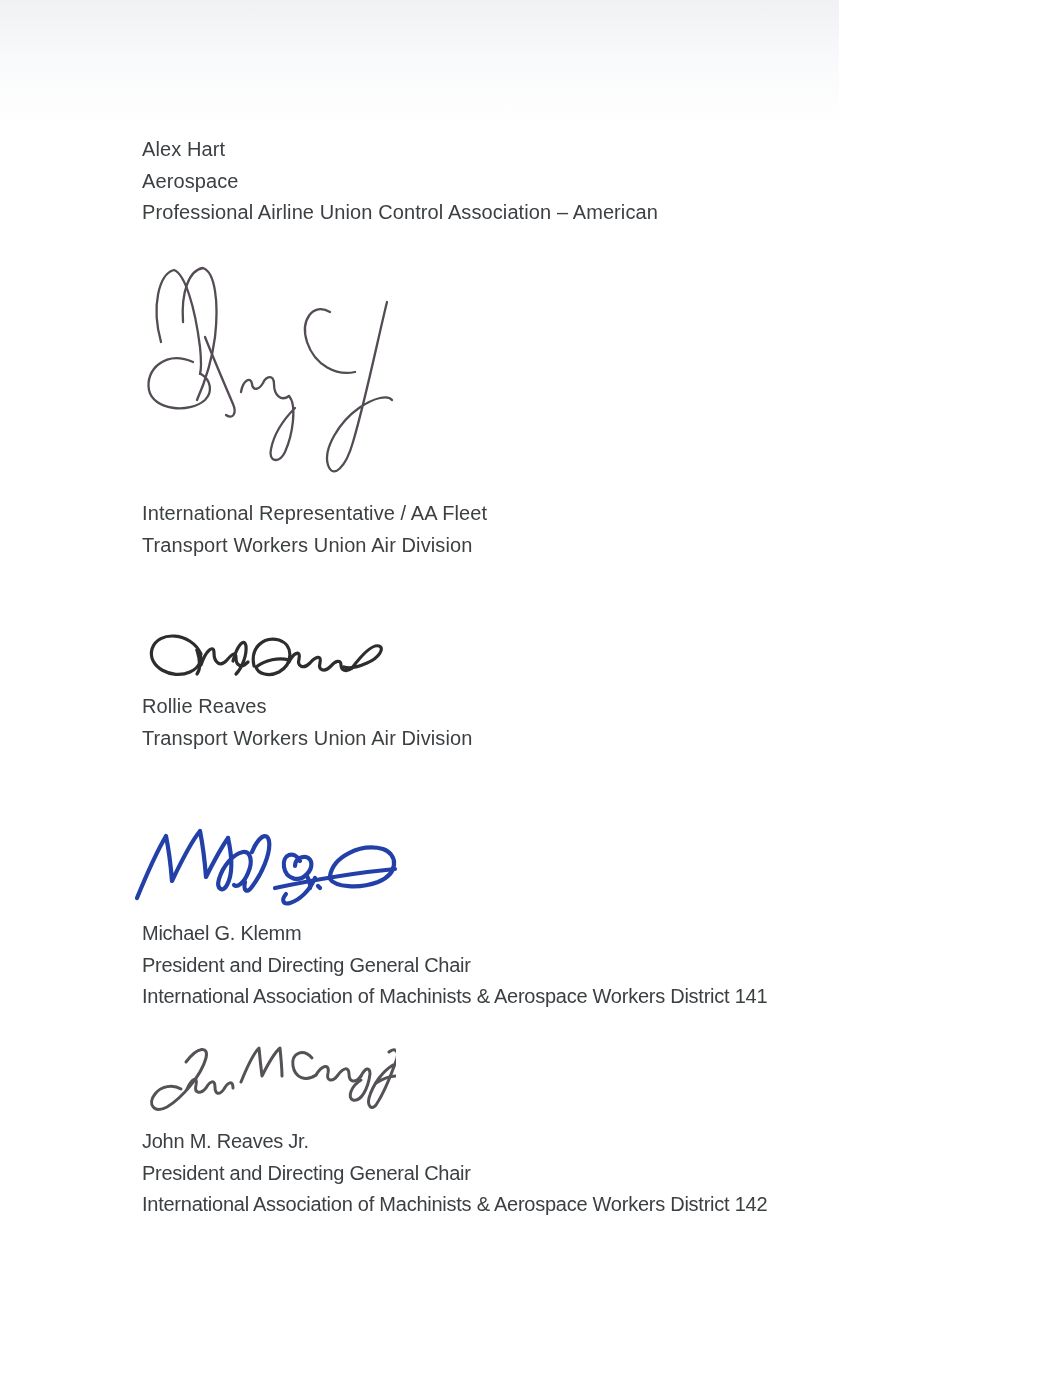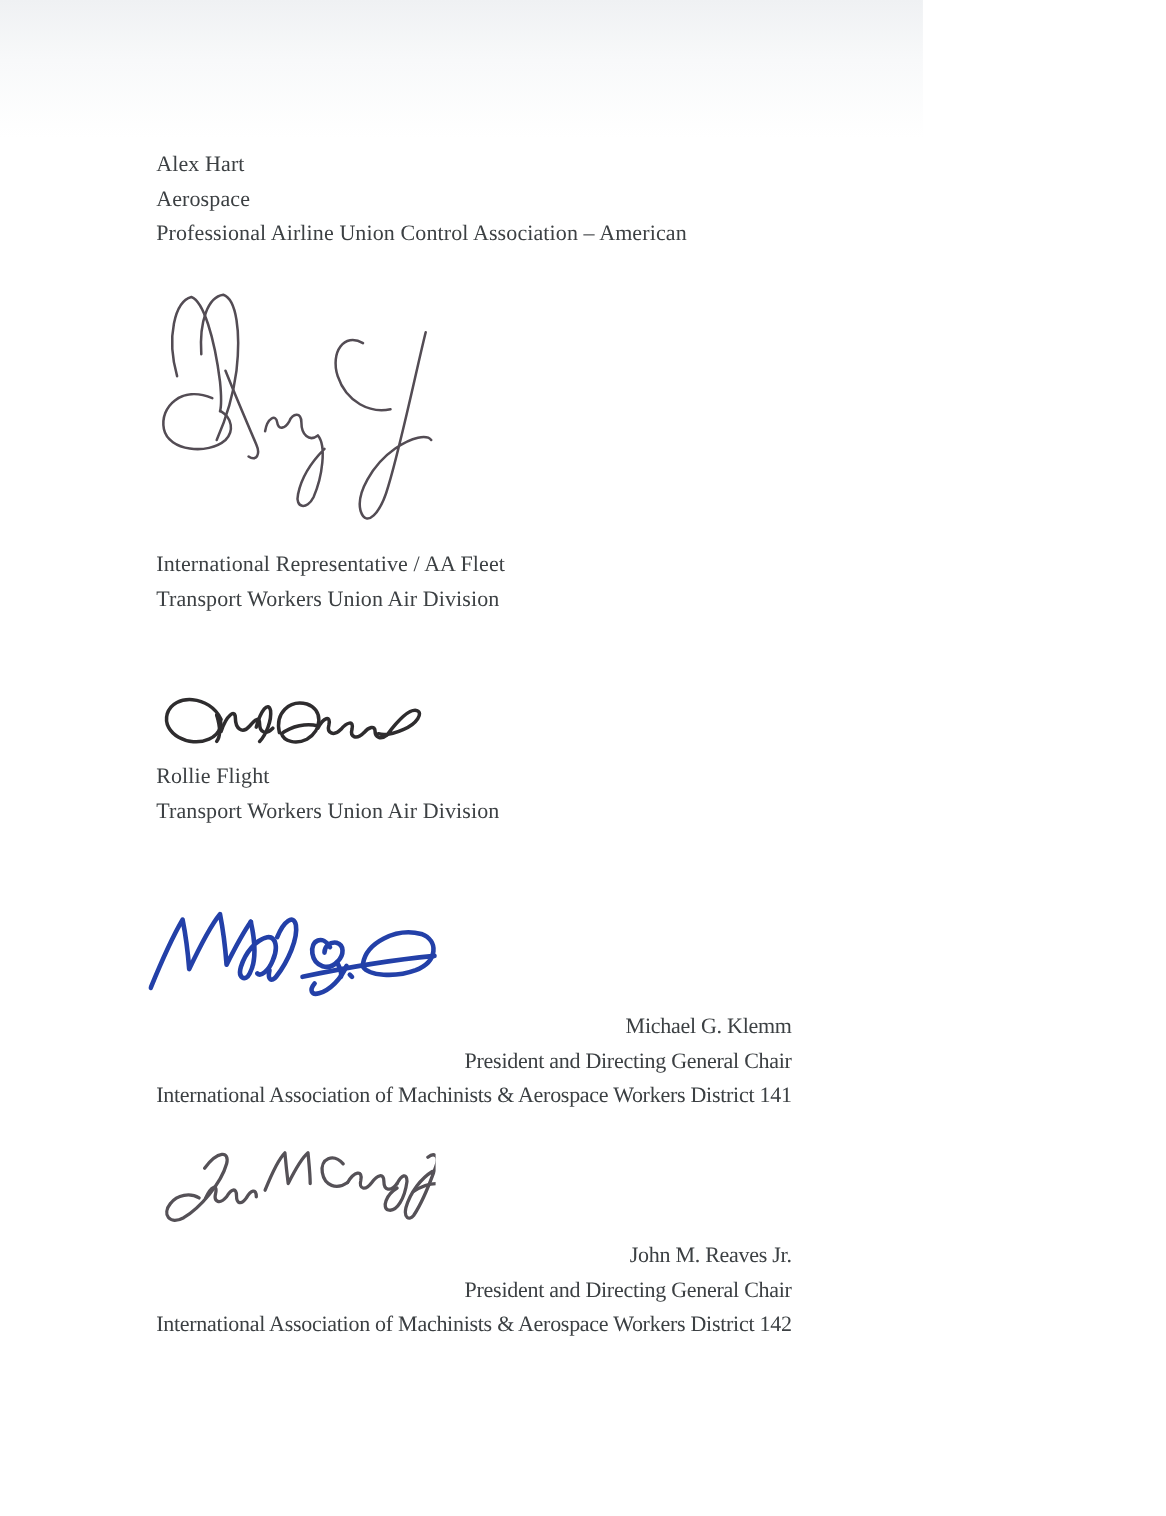--- a/index.html
+++ b/index.html
@@ -6,34 +6,33 @@
     margin: 0;
     padding: 0;
     background: #ffffff;
   }
   .page {
     position: relative;
     width: 839px;
     height: 1378px;
     overflow: hidden;
     background: linear-gradient(180deg, #eff1f3 0px, #f8f9fa 55px, #ffffff 125px);
-    font-family: Liberation Serif, serif;
+    font-family: Liberation Sans, sans-serif;
   }
   .sig-text-block {
     position: absolute;
     left: 142px;
     color: #3c4043;
     font-size: 20px;
     line-height: 31.7px;
     letter-spacing: 0.1px;
     white-space: nowrap;
   }
   .sig-text-block.condensed {
     letter-spacing: -0.25px;
-    text-align: right;
   }
   #block-0 { top: 134px; }
   #block-1 { top: 498px; }
   #block-2 { top: 691px; }
   #block-3 { top: 918px; }
   #block-4 { top: 1126px; }
 
   .signature {
     position: absolute;
   }
@@ -87,21 +86,21 @@
         <path d="M55,41 C60,26 68,20 68,29 C68,38 74,44 81,36 C86,30 90,27 90,34 C90,41 95,45 102,38"></path>
         <path d="M87,37 C91,22 98,13 100,22 C101,31 96,44 90,50"></path>
         <path d="M108,42 C104,24 117,12 133,16 C148,21 147,40 133,48 C123,53 112,50 110,43 C119,36 133,33 143,36"></path>
         <path d="M143,38 C148,28 155,26 153,35 C151,42 157,46 164,39 C169,33 176,30 174,39 C172,46 178,49 185,42 C189,37 195,35 195,41 C195,46 200,49 206,44"></path>
         <path d="M206,44 C215,32 226,20 233,22 C239,24 233,34 221,39 C212,43 204,45 198,43"></path>
       </g>
     </svg>
   </div>
 
   <div class="sig-text-block" id="block-2">
-    <div>Rollie Flight</div>
+    <div>Rollie Reaves</div>
     <div>Transport Workers Union Air Division</div>
   </div>
 
   <div class="signature" id="sig-klemm">
     <svg width="265" height="84" viewBox="0 0 265 84">
       <g stroke-width="4.2" stroke="#2340a8">
         <path d="M2,72 C11,50 21,27 31,10 C34,25 36,42 37,55 C46,36 56,16 65,5 C68,20 70,38 71,51 C78,37 86,22 93,12"></path>
         <path d="M93,12 C97,30 98,48 92,59 C88,67 81,63 84,53 C88,40 98,28 108,26 C116,25 118,36 113,47 C109,57 102,62 99,59"></path>
         <path d="M117,26 C123,11 132,5 134,15 C136,27 127,48 116,62 C112,67 108,65 110,56"></path>
         <path d="M165,35 C159,24 147,28 149,41 C151,53 164,57 172,48 C178,42 178,33 171,31 C165,30 160,34 160,40"></path>

